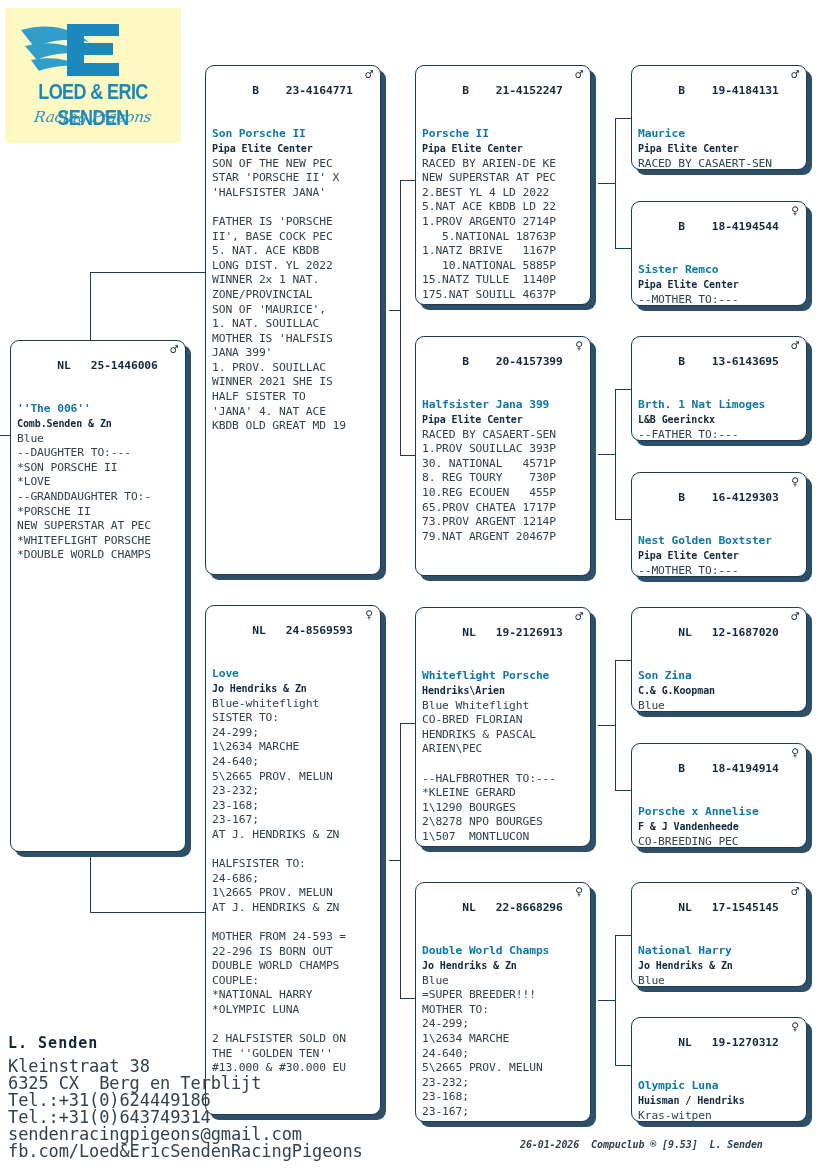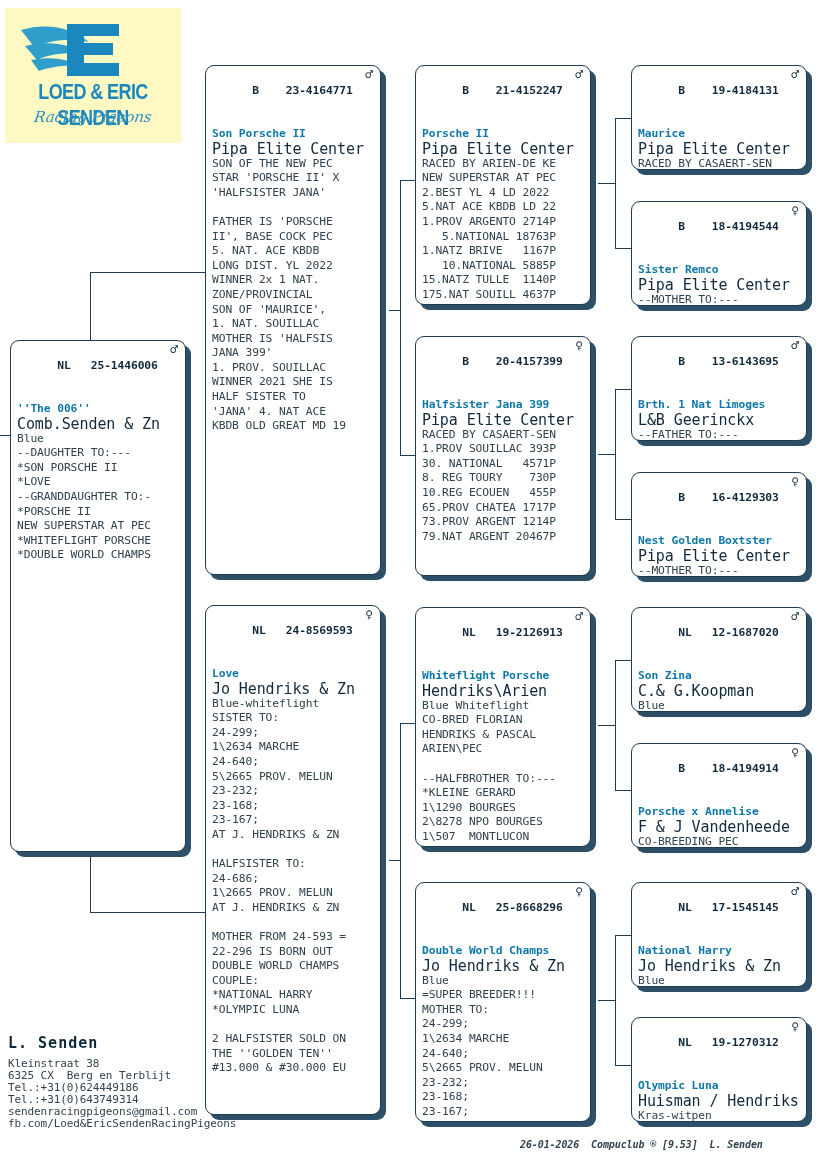--- a/index.html
+++ b/index.html
@@ -69,42 +69,42 @@
   .box .sex {
     position: absolute; right: 2px; top: -1px;
     font-size: 13px; font-weight: normal;
     color: #10293c;
   }
   .box .name {
     font-size: 11.3px; font-weight: bold; line-height: 14.6px;
     color: #1078a8; white-space: pre; letter-spacing:-0.1px;
   }
   .box .owner {
-    font-size: 15px; font-weight: normal; line-height: 14.6px;
+    font-size: 10px; font-weight: bold; line-height: 14.6px;
     color: #10293c; white-space: pre; letter-spacing:-0.1px;
   }
   .box .lines {
     font-size: 11.3px; line-height: 14.6px;
     color: #31424f; white-space: pre; letter-spacing:-0.1px;
   }
 
   
   .conn { position:absolute; background:#1d3b52; }
   .conn.h { height:1px; }
   .conn.v { width:1px; }
 
   
   .foot-name {
     position:absolute; left:8px; top:1034px;
     font-family:"DejaVu Sans Mono", monospace;
     font-weight:bold; font-size:15px; color:#10293c; letter-spacing:1px;
   }
   .foot-lines {
     position:absolute; left:8px; top:1058px;
-    font-size:11px; line-height:12px; color:#31424f; white-space:pre;
+    font-size:17px; line-height:17px; color:#31424f; white-space:pre;
     letter-spacing:-0.1px;
   }
   .foot-right {
     position:absolute; left:520px; top:1139px;
     font-size:10px; color:#31424f; white-space:pre;
     font-style:italic; letter-spacing:-0.1px;font-weight:bold;
   }
 </style>
 </head>
 <body>
@@ -298,21 +298,21 @@
 --HALFBROTHER TO:---
 *KLEINE GERARD
 1\1290 BOURGES
 2\8278 NPO BOURGES
 1\507  MONTLUCON
 4\1310 NPO MONTLUCON</div>
   </div>
 
   <div class="box" style="left:415px; top:882px; width:176px; height:240px;">
     <div class="hdr">
-      <span>NL   25-8668296</span>
+      <span>NL   22-8668296</span>
       <span class="sex">♀</span>
     </div>
     <div class="name">Double World Champs</div>
     <div class="owner">Jo Hendriks &amp; Zn</div>
     <div class="lines">Blue
 =SUPER BREEDER!!!
 MOTHER TO:
 24-299;
 1\2634 MARCHE
 24-640;

